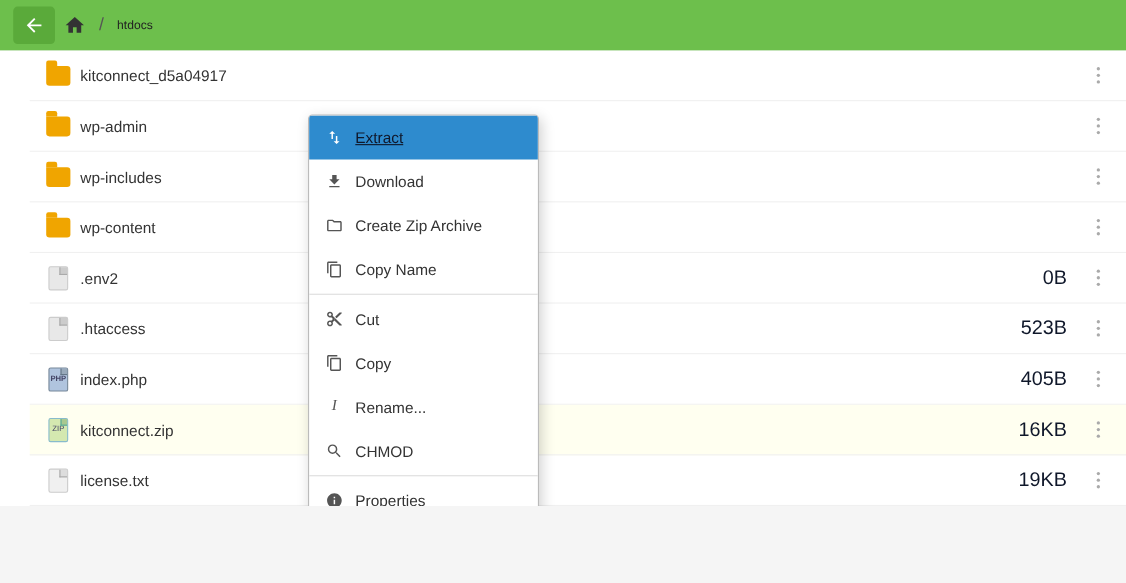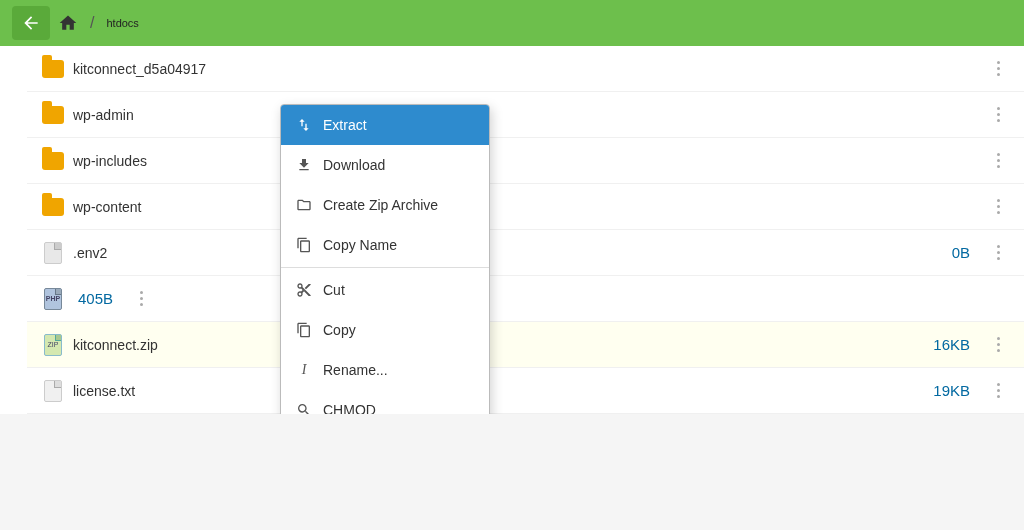--- a/index.html
+++ b/index.html
@@ -77,22 +77,22 @@
       align-items: center;
       justify-content: center;
       flex-shrink: 0;
     }
     .file-name {
       flex: 1;
       color: #333;
       font-size: 14px;
     }
     .file-size {
-      color: #0369a1;
-      font-size: 15px;
+      color: #0f172a;
+      font-size: 18px;
       min-width: 40px;
       text-align: right;
       margin-right: 8px;
     }
     .file-menu-btn {
       width: 24px;
       height: 24px;
       display: flex;
       align-items: center;
       justify-content: center;
@@ -233,21 +233,22 @@
       align-items: center;
       height: 40px;
       padding: 0 14px;
       gap: 10px;
       cursor: pointer;
       font-size: 14px;
       color: #333;
     }
     .ctx-item.active {
       background: #2e8bce;
-      color: #ffffff;
+      color: #0f172a;
+      text-decoration: underline;
     }
     .ctx-item .ctx-icon {
       width: 18px;
       height: 18px;
       display: flex;
       align-items: center;
       justify-content: center;
       flex-shrink: 0;
       font-size: 15px;
     }
@@ -363,25 +364,40 @@
     <span class="file-size">0B</span>
     <div class="file-menu-btn">
         <div class="dots">
           <span></span>
           <span></span>
           <span></span>
         </div>
       </div>
   </div>
 
+  <div class="file-row">
+    <div class="file-icon">
+        <div class="doc-icon"></div>
+      </div>
+    <span class="file-name">.htaccess</span>
+    <span class="file-size">523B</span>
+    <div class="file-menu-btn">
+        <div class="dots">
+          <span></span>
+          <span></span>
+          <span></span>
+        </div>
+      </div>
+  </div>
 
   <div class="file-row">
     <div class="file-icon">
         <div class="php-icon">PHP</div>
       </div>
+    <span class="file-name">index.php</span>
     <span class="file-size">405B</span>
     <div class="file-menu-btn">
         <div class="dots">
           <span></span>
           <span></span>
           <span></span>
         </div>
       </div>
   </div>
 

